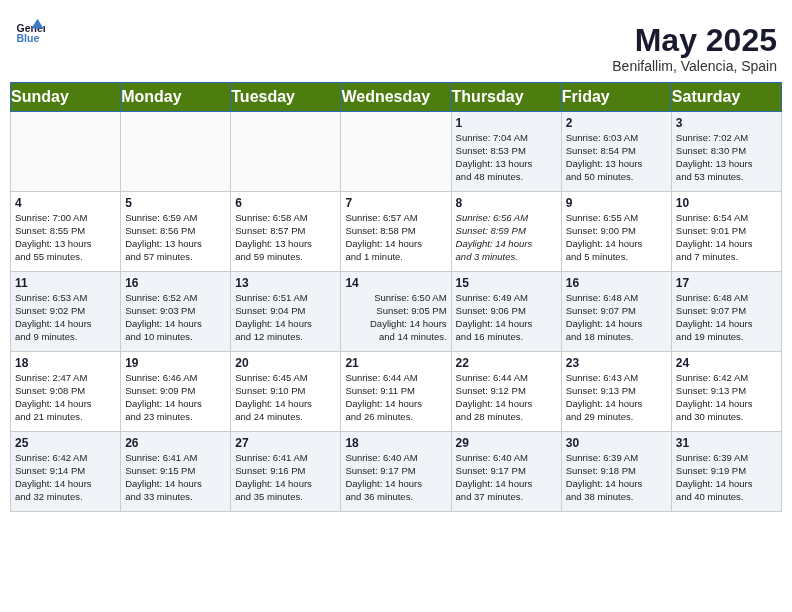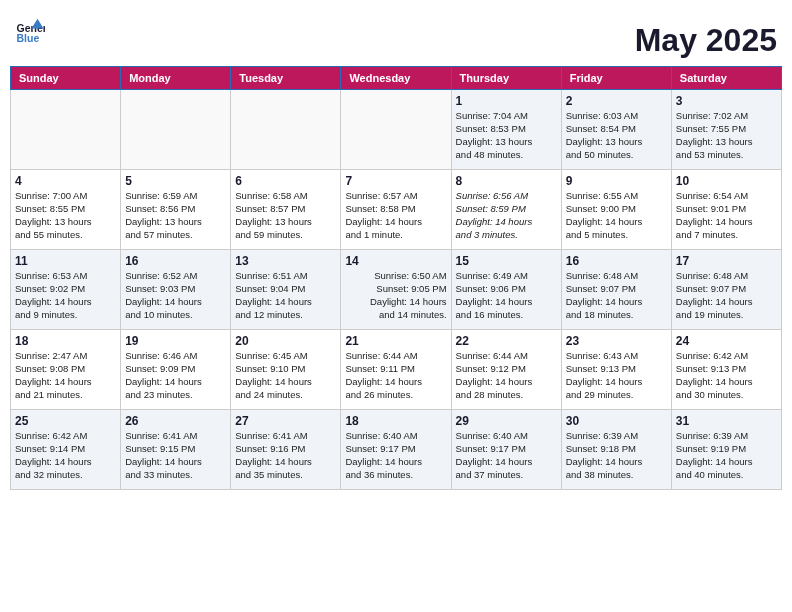--- a/index.html
+++ b/index.html
@@ -39,25 +39,25 @@
     .subtitle {
       font-size: 14px;
       color: #333;
     }
     table {
       width: 100%;
       border-collapse: collapse;
       font-size: 10.5px;
     }
     thead th {
-      background-color: #be185d;
+      background-color: #4d7c0f;
       color: white;
-      padding: 5px 8px;
+      padding: 5px 0;
       text-align: left;
-      font-size: 11px;
+      font-size: 16px;
       font-weight: bold;
       border: 1px solid #2a6ab8;
     }
     tbody td {
       border: 1px solid #ccc;
       padding: 4px 4px;
       vertical-align: top;
       width: calc(100% / 7);
       height: 80px;
       background: #fff;
@@ -90,20 +90,21 @@
 <div class="header">
   <div class="logo">
     <svg class="logo-icon" viewBox="0 0 40 40">
       <text x="2" y="22" font-size="14" font-weight="bold" fill="#1a1a2e">General</text>
       <text x="2" y="36" font-size="14" font-weight="bold" fill="#3a7bc8">Blue</text>
       <polygon points="30,5 38,18 22,18" fill="#3a7bc8"></polygon>
     </svg>
   </div>
   <div class="title-block">
     <div class="month-title">May 2025</div>
+    <div class="subtitle">Benifallim, Valencia, Spain</div>
   </div>
 </div>
 
 <table>
   <thead>
     <tr>
     <th>Sunday</th>
         <th>Monday</th>
         <th>Tuesday</th>
         <th>Wednesday</th>
@@ -128,21 +129,21 @@
         <td>
           <span class="day-num">2</span>
           <div class="day-info" style="white-space: pre-line;">Sunrise: 6:03 AM
 Sunset: 8:54 PM
 Daylight: 13 hours
 and 50 minutes.</div>
         </td>
         <td>
           <span class="day-num">3</span>
           <div class="day-info" style="white-space: pre-line;">Sunrise: 7:02 AM
-Sunset: 7:55 PM
+Sunset: 8:30 PM
 Daylight: 13 hours
 and 53 minutes.</div>
         </td>
       </tr>
       <tr>
         <td>
           <span class="day-num">4</span>
           <div class="day-info" style="white-space: pre-line;">Sunrise: 7:00 AM
 Sunset: 8:55 PM
 Daylight: 13 hours

